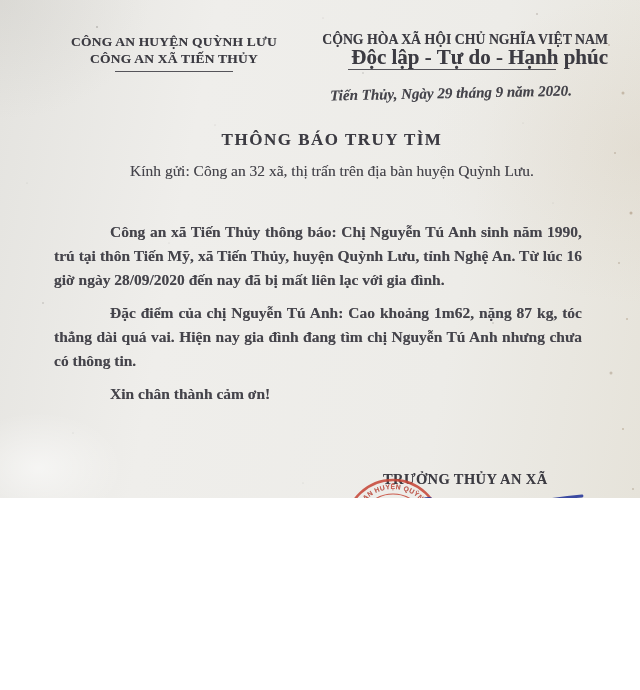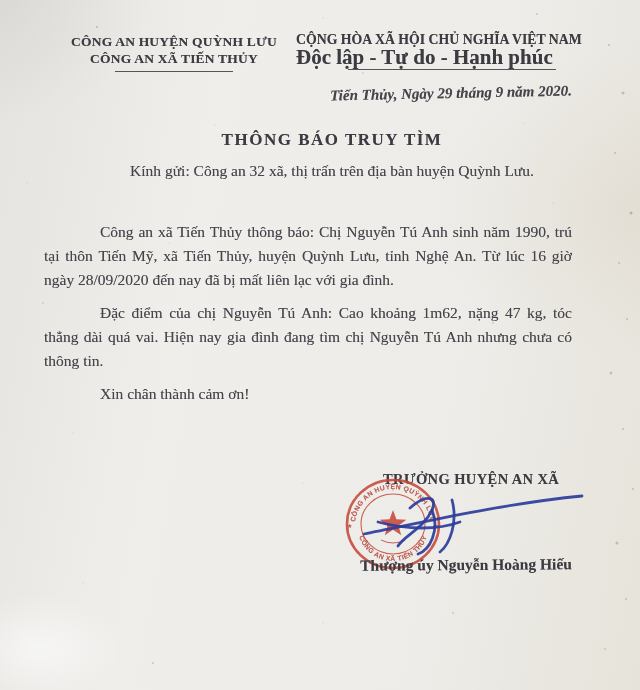--- a/index.html
+++ b/index.html
@@ -4,42 +4,42 @@
 <style>
   :root{
     --ink:#45444b;
     --ink-dark:#3c3b42;
     --stamp:#c7493a;
     --sig:#2b3d9b;
   }
   html,body{margin:0;padding:0;}
   body{width:640px;height:690px;font-family:"Liberation Serif",serif;}
   .paper{
-    position:relative;width:640px;height:690px;overflow:hidden;color:var(--ink);
+    position:relative;width:640px;height:498px;overflow:hidden;color:var(--ink);
     background:
       radial-gradient(120px 80px at 6% 94%, rgba(255,255,255,.55), transparent 70%),
       radial-gradient(300px 220px at 100% 30%, rgba(205,190,168,.20), transparent 70%),
       radial-gradient(200px 160px at 0% 0%, rgba(190,188,182,.25), transparent 75%),
       linear-gradient(100deg,#e4e3df 0%,#efeeeb 30%,#edece8 70%,#e6e3da 100%);
   }
   .paper *{text-shadow:0 0 .5px rgba(70,70,78,.45);}
   .header-left{position:absolute;left:58px;top:33px;width:232px;text-align:center;
     font-weight:bold;font-size:13.5px;line-height:17px;letter-spacing:.2px;color:var(--ink-dark);}
-  .header-right{position:absolute;left:296px;top:31px;width:312px;text-align:left;color:var(--ink-dark);}
+  .header-right{position:absolute;left:296px;top:31px;width:312px;text-align:right;color:var(--ink-dark);}
   .header-right .l1{font-weight:bold;font-size:13.8px;line-height:17px;}
   .header-right .l2{font-weight:bold;font-size:21px;line-height:19px;}
   .rule{height:0;border-top:1.6px solid #55545a;margin:4px auto 0;text-shadow:none;}
   .rule.left{width:118px;}
   .rule.right{width:208px;margin-top:2px;}
   .dateline{position:absolute;left:306px;top:85px;width:290px;text-align:center;
     font-style:italic;font-weight:bold;font-size:15px;transform:rotate(-1.2deg);}
   .title{position:absolute;left:12px;top:130px;width:640px;text-align:center;
     font-weight:bold;font-size:17px;letter-spacing:1.5px;color:var(--ink-dark);}
   .salutation{position:absolute;left:12px;top:162px;width:640px;text-align:center;font-size:15.5px;}
-  .body{position:absolute;left:44px;top:220px;width:528px;font-size:15.5px;line-height:24px;text-align:justify;}
+  .body{position:absolute;left:54px;top:220px;width:528px;font-size:15.5px;line-height:24px;text-align:justify;font-weight:bold;}
   .body p{margin:0 0 9px;text-indent:56px;}
   .body p.closing{text-align:left;margin-top:2px;}
   .recipients{position:absolute;left:66px;top:474px;font-size:13.5px;line-height:16px;}
   .rec-label{font-weight:bold;font-style:italic;font-size:14px;margin-bottom:3px;}
   .sig-title{position:absolute;left:383px;top:471px;font-weight:bold;font-size:14.5px;
     letter-spacing:.4px;color:var(--ink-dark);white-space:nowrap;}
   .stamp{position:absolute;left:342px;top:476px;width:102px;height:96px;opacity:.88;}
   .ring-outer{fill:none;stroke:var(--stamp);stroke-width:2.6;}
   .ring-inner{fill:none;stroke:var(--stamp);stroke-width:1.1;}
   .ring-text{fill:var(--stamp);font-size:6.8px;font-weight:bold;letter-spacing:.4px;
@@ -87,26 +87,26 @@
   </div>
 
   <div class="dateline">Tiến Thủy, Ngày 29 tháng 9 năm 2020.</div>
 
   <div class="title">THÔNG BÁO TRUY TÌM</div>
 
   <div class="salutation">Kính gửi: Công an 32 xã, thị trấn trên địa bàn huyện Quỳnh Lưu.</div>
 
   <div class="body">
     <p>Công an xã Tiến Thủy thông báo: Chị Nguyễn Tú Anh sinh năm 1990, trú tại thôn Tiến Mỹ, xã Tiến Thủy, huyện Quỳnh Lưu, tỉnh Nghệ An. Từ lúc 16 giờ ngày 28/09/2020 đến nay đã bị mất liên lạc với gia đình.</p>
-    <p>Đặc điểm của chị Nguyễn Tú Anh:  Cao khoảng 1m62, nặng 47 kg, tóc thẳng dài quá vai. Hiện nay gia đình đang tìm chị Nguyễn Tú Anh nhưng chưa có thông tin.</p>
+    <p>Đặc điểm của chị Nguyễn Tú Anh:  Cao khoảng 1m62, nặng 87 kg, tóc thẳng dài quá vai. Hiện nay gia đình đang tìm chị Nguyễn Tú Anh nhưng chưa có thông tin.</p>
     <p class="closing">Xin chân thành cảm ơn!</p>
   </div>
 
 
-  <div class="sig-title">TRƯỞNG HUYỆN AN XÃ</div>
+  <div class="sig-title">TRƯỞNG THỦY AN XÃ</div>
 
   <svg class="stamp" viewBox="0 0 100 96" aria-hidden="true">
     <defs>
       <path id="arcTop" d="M 12,50 A 38,37 0 0 1 88,50"></path>
       <path id="arcBottom" d="M 14,49 A 36,36 0 0 0 86,49"></path>
     </defs>
     <ellipse class="ring-outer" cx="50" cy="48" rx="46" ry="44"></ellipse>
     <ellipse class="ring-inner" cx="50" cy="48" rx="32" ry="30"></ellipse>
     <path class="star" d="M50,34 L53.41,43.31 L63.31,43.67 L55.52,49.79 L58.23,59.33 L50,53.8 L41.77,59.33 L44.48,49.79 L36.69,43.67 L46.59,43.31 Z"></path>
     <path d="M 38,64 Q 50,70 62,64" fill="none" stroke="#c7493a" stroke-width="1"></path>

